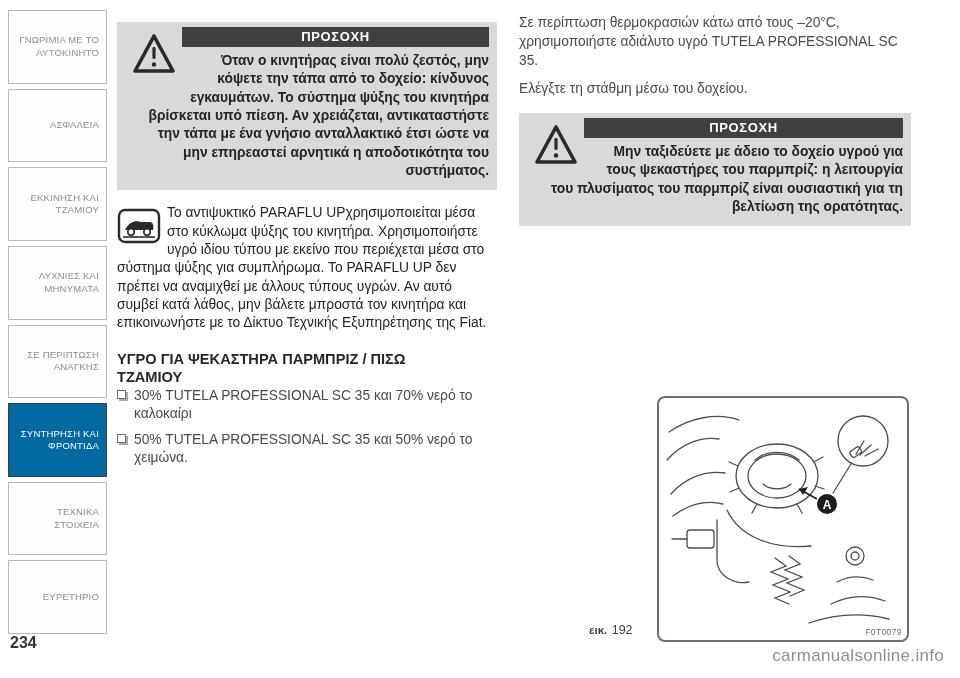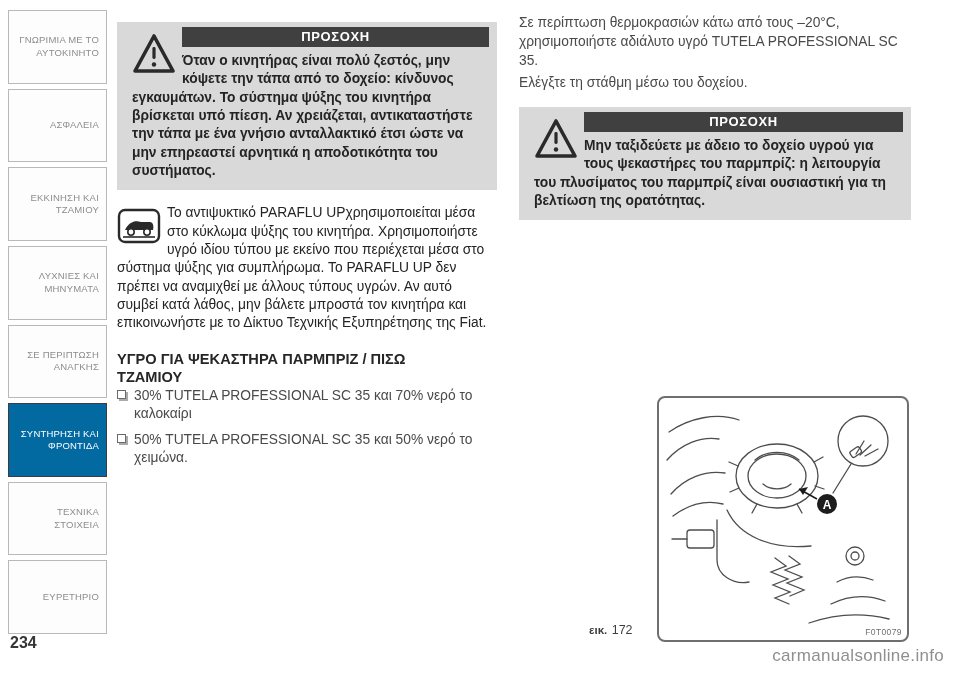--- a/index.html
+++ b/index.html
@@ -26,29 +26,29 @@
   .col2 { position:absolute; left:519px; top:14px; width:392px; }
 
   
   .warnbox { background:#d9d9d9; padding:5px 8px 10px 15px; overflow:hidden; }
   .blk-icon { float:left; width:50px; height:58px; display:flex;
               align-items:flex-start; justify-content:flex-start; padding-top:6px; }
   .warn-header {
     background:#404040; color:#ffffff; font-weight:bold; font-size:13px;
     text-align:center; letter-spacing:.6px; padding:2px 0 3px; margin-left:50px;
   }
-  .warn-text { font-size:13.8px; font-weight:bold; color:#242424; line-height:1.33; margin-top:5px; text-align:left; }
+  .warn-text { font-size:13.8px; font-weight:bold; color:#242424; line-height:1.33; margin-top:5px; text-align:right; }
 
   .note { margin-top:14px; overflow:hidden; }
   .note .blk-icon { height:54px; padding-top:4px; }
   .note-text { font-size:13.8px; font-weight:normal; color:#242424; line-height:1.33; }
 
   
   .section-heading { margin-top:17px; width:345px; font-size:14.6px; font-weight:bold; color:#262626; line-height:1.28; }
-  .para { margin-top:4px; font-size:13.8px; color:#4a4a4a; line-height:1.36; }
+  .para { margin-top:10px; font-size:13.8px; color:#4a4a4a; line-height:1.36; }
   .bullets { list-style:none; }
   .bullets li { display:flex; gap:8px; margin-bottom:8px; font-size:13.8px; color:#4a4a4a; line-height:1.3; }
   .sq-marker { width:9px; height:9px; border:1.4px solid #6a6a6a; background:#fff;
                box-shadow:2px 2px 0 #aaaaaa; margin-top:3px; flex-shrink:0; }
 
   
   .figure { position:absolute; left:657px; top:396px; width:252px; height:246px;
             border:2px solid #6f6f6f; border-radius:8px; background:#ffffff; }
   .fig-code { position:absolute; right:5px; bottom:3px; font-size:8.5px; color:#6f6f6f; letter-spacing:.4px; }
   .fig-caption { position:absolute; left:589px; top:620px; color:#3d3d3d; white-space:nowrap; }
@@ -171,18 +171,18 @@
 
       <path d="M158 101 L 140 91" stroke="#1d1d1d" stroke-width="1.6" fill="none"></path>
       <path d="M140 91 l 9 -2 l -5 8 z" fill="#1d1d1d"></path>
       <circle cx="168" cy="106" r="10" fill="#1d1d1d"></circle>
       <text x="168" y="110.5" text-anchor="middle" font-size="12" font-weight="bold" fill="#ffffff" font-family="Liberation Sans, sans-serif">A</text>
     </svg>
     <span class="fig-code">F0T0079</span>
   </div>
   <div class="fig-caption">
     <span class="cap-label">εικ.</span>
-    <span class="cap-num">172</span>
+    <span class="cap-num">192</span>
   </div>
 
   <div class="watermark">carmanualsonline.info</div>
 
 </div>
 
 </body></html>

